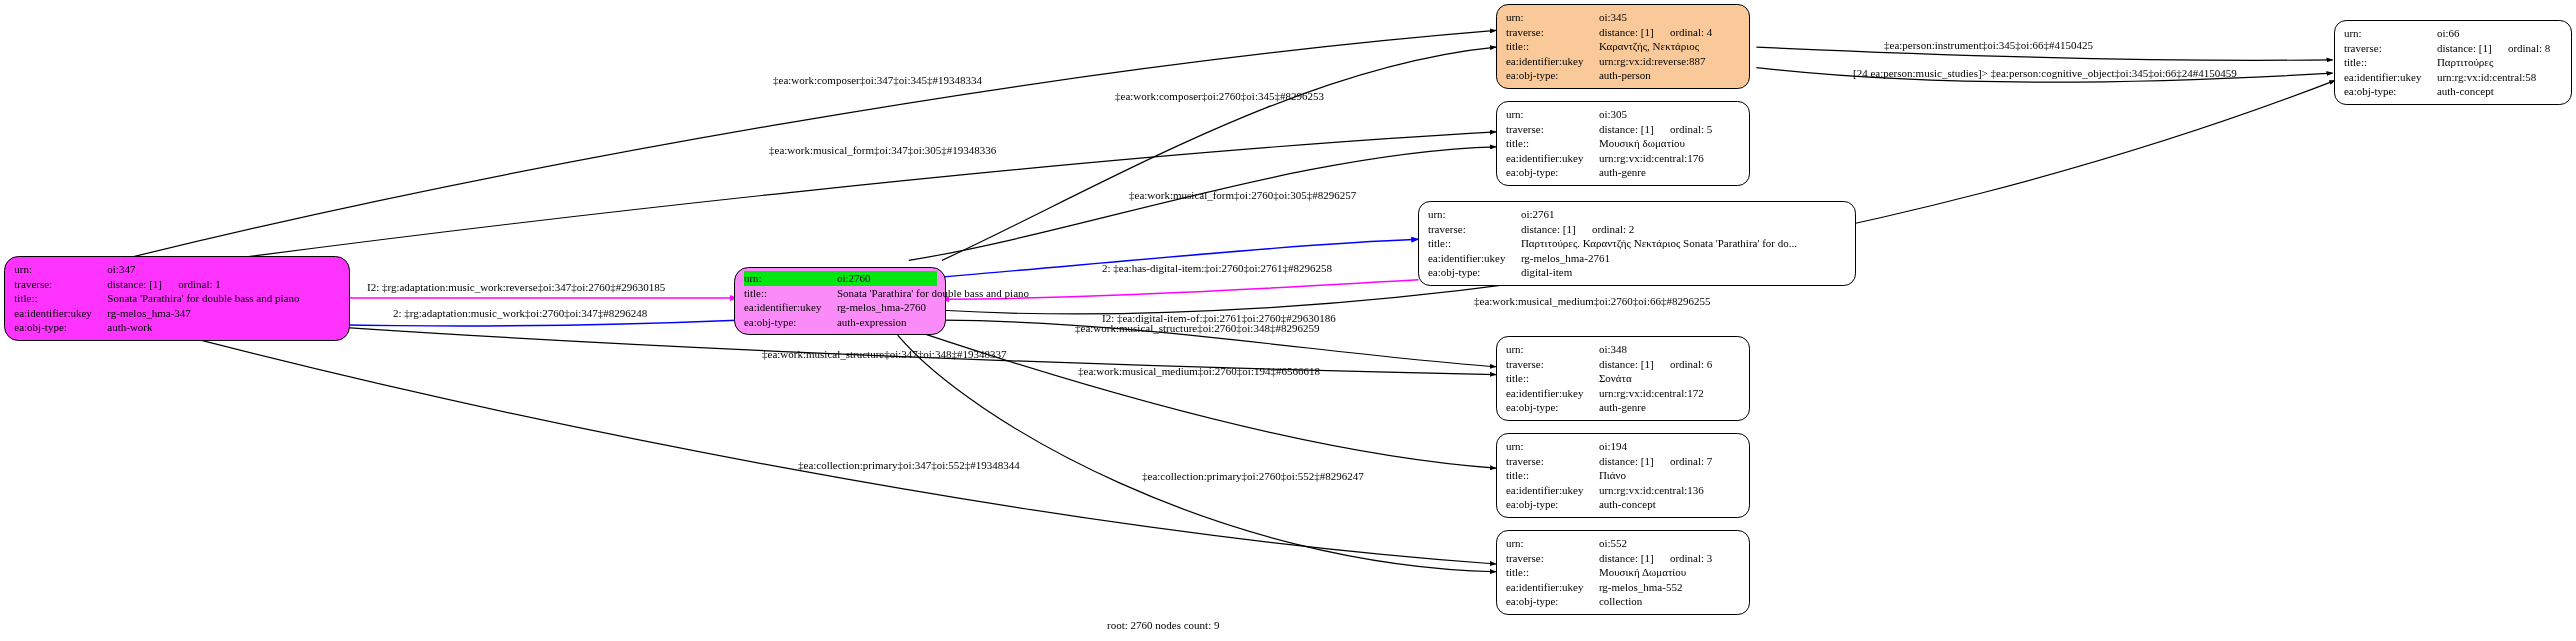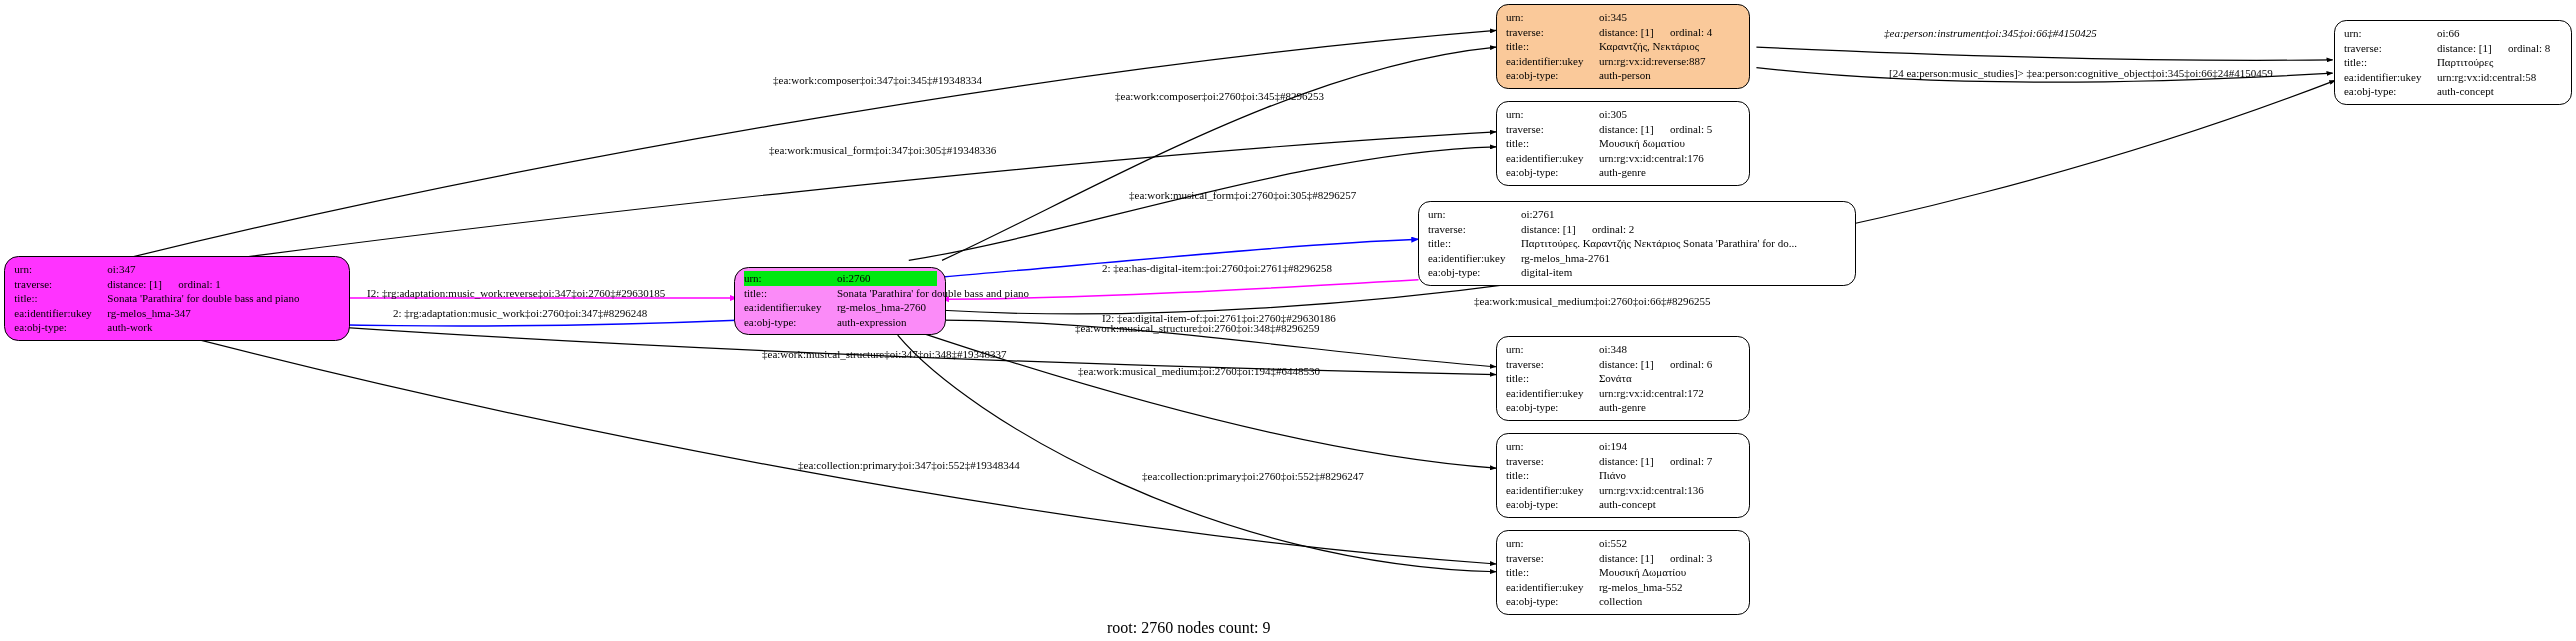--- a/index.html
+++ b/index.html
@@ -74,21 +74,21 @@
   }
   .edge-label {
     position: absolute;
     font-size: 11px;
     color: #000000;
     white-space: nowrap;
     line-height: 1;
   }
   .footer-label {
     position: absolute;
-    font-size: 16px;
+    font-size: 11px;
     color: #000000;
     white-space: nowrap;
   }
 </style>
 </head>
 <body>
 
 <div id="canvas">
 
   <svg class="edges" viewBox="0 0 4649 1157">
@@ -341,39 +341,39 @@
   </div>
 
   <div class="edge-label" style="left:773px; top:75px;">‡ea:work:composer‡oi:347‡oi:345‡#19348334</div>
 
   <div class="edge-label" style="left:1115px; top:91px;">‡ea:work:composer‡oi:2760‡oi:345‡#8296253</div>
 
   <div class="edge-label" style="left:769px; top:145px;">‡ea:work:musical_form‡oi:347‡oi:305‡#19348336</div>
 
   <div class="edge-label" style="left:1129px; top:190px;font-family:Liberation Serif, serif;">‡ea:work:musical_form‡oi:2760‡oi:305‡#8296257</div>
 
-  <div class="edge-label" style="left:1884px; top:28px;font-style:italic;">‡ea:person:instrument‡oi:345‡oi:66‡#4150425</div>
-
-  <div class="edge-label" style="left:1853px; top:68px;margin-left:36px;">[24 ea:person:music_studies]&gt; ‡ea:person:cognitive_object‡oi:345‡oi:66‡24#4150459</div>
-
-  <div class="edge-label" style="left:367px; top:288px;text-align:right;">I2: ‡rg:adaptation:music_work:reverse‡oi:347‡oi:2760‡#29630185</div>
+  <div class="edge-label" style="left:1884px; top:40px;">‡ea:person:instrument‡oi:345‡oi:66‡#4150425</div>
+
+  <div class="edge-label" style="left:1853px; top:68px;">[24 ea:person:music_studies]&gt; ‡ea:person:cognitive_object‡oi:345‡oi:66‡24#4150459</div>
+
+  <div class="edge-label" style="left:367px; top:282px;text-align:right;">I2: ‡rg:adaptation:music_work:reverse‡oi:347‡oi:2760‡#29630185</div>
 
   <div class="edge-label" style="left:393px; top:308px;">2: ‡rg:adaptation:music_work‡oi:2760‡oi:347‡#8296248</div>
 
   <div class="edge-label" style="left:1102px; top:263px;">2: ‡ea:has-digital-item:‡oi:2760‡oi:2761‡#8296258</div>
 
   <div class="edge-label" style="left:1102px; top:313px;">I2: ‡ea:digital-item-of:‡oi:2761‡oi:2760‡#29630186</div>
 
   <div class="edge-label" style="left:1474px; top:296px;">‡ea:work:musical_medium‡oi:2760‡oi:66‡#8296255</div>
 
   <div class="edge-label" style="left:1075px; top:323px;">‡ea:work:musical_structure‡oi:2760‡oi:348‡#8296259</div>
 
   <div class="edge-label" style="left:762px; top:349px;">‡ea:work:musical_structure‡oi:347‡oi:348‡#19348337</div>
 
-  <div class="edge-label" style="left:1078px; top:366px;">‡ea:work:musical_medium‡oi:2760‡oi:194‡#6448530</div>
+  <div class="edge-label" style="left:1078px; top:366px;">‡ea:work:musical_medium‡oi:2760‡oi:194‡#6566618</div>
 
   <div class="edge-label" style="left:773px; top:460px;margin-left:25px;">‡ea:collection:primary‡oi:347‡oi:552‡#19348344</div>
 
   <div class="edge-label" style="left:1106px; top:471px;padding-left:36px;">‡ea:collection:primary‡oi:2760‡oi:552‡#8296247</div>
 
   <div class="footer-label" style="left:1107px; top:619px;">root: 2760  nodes count: 9</div>
 
 </div>
 
 

